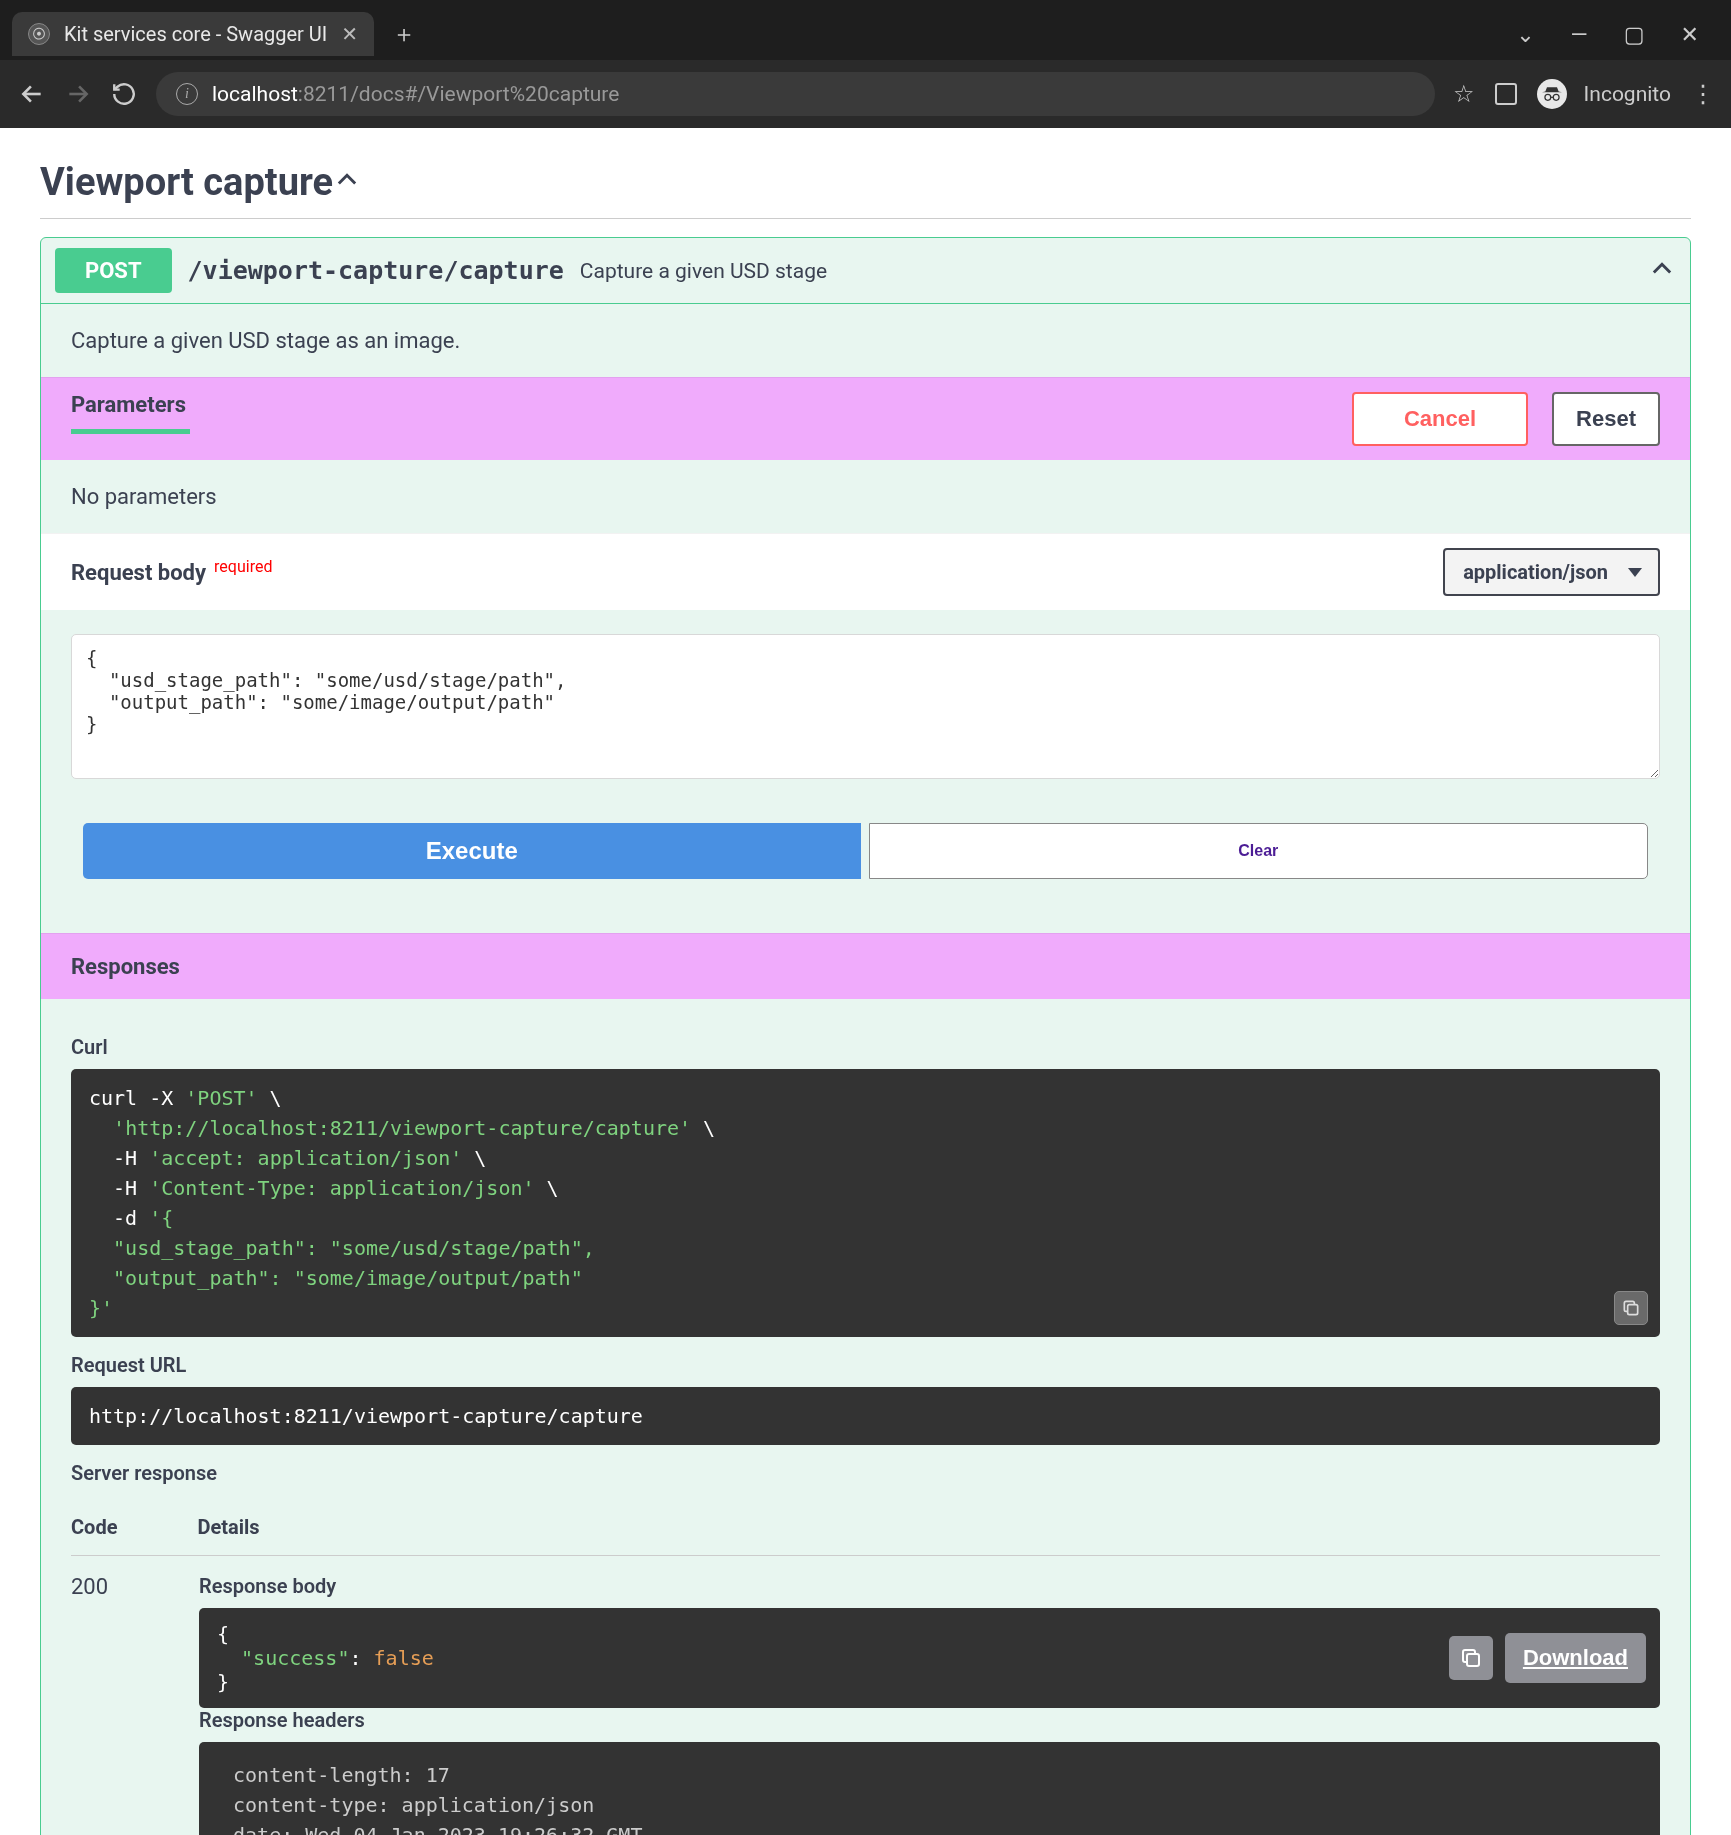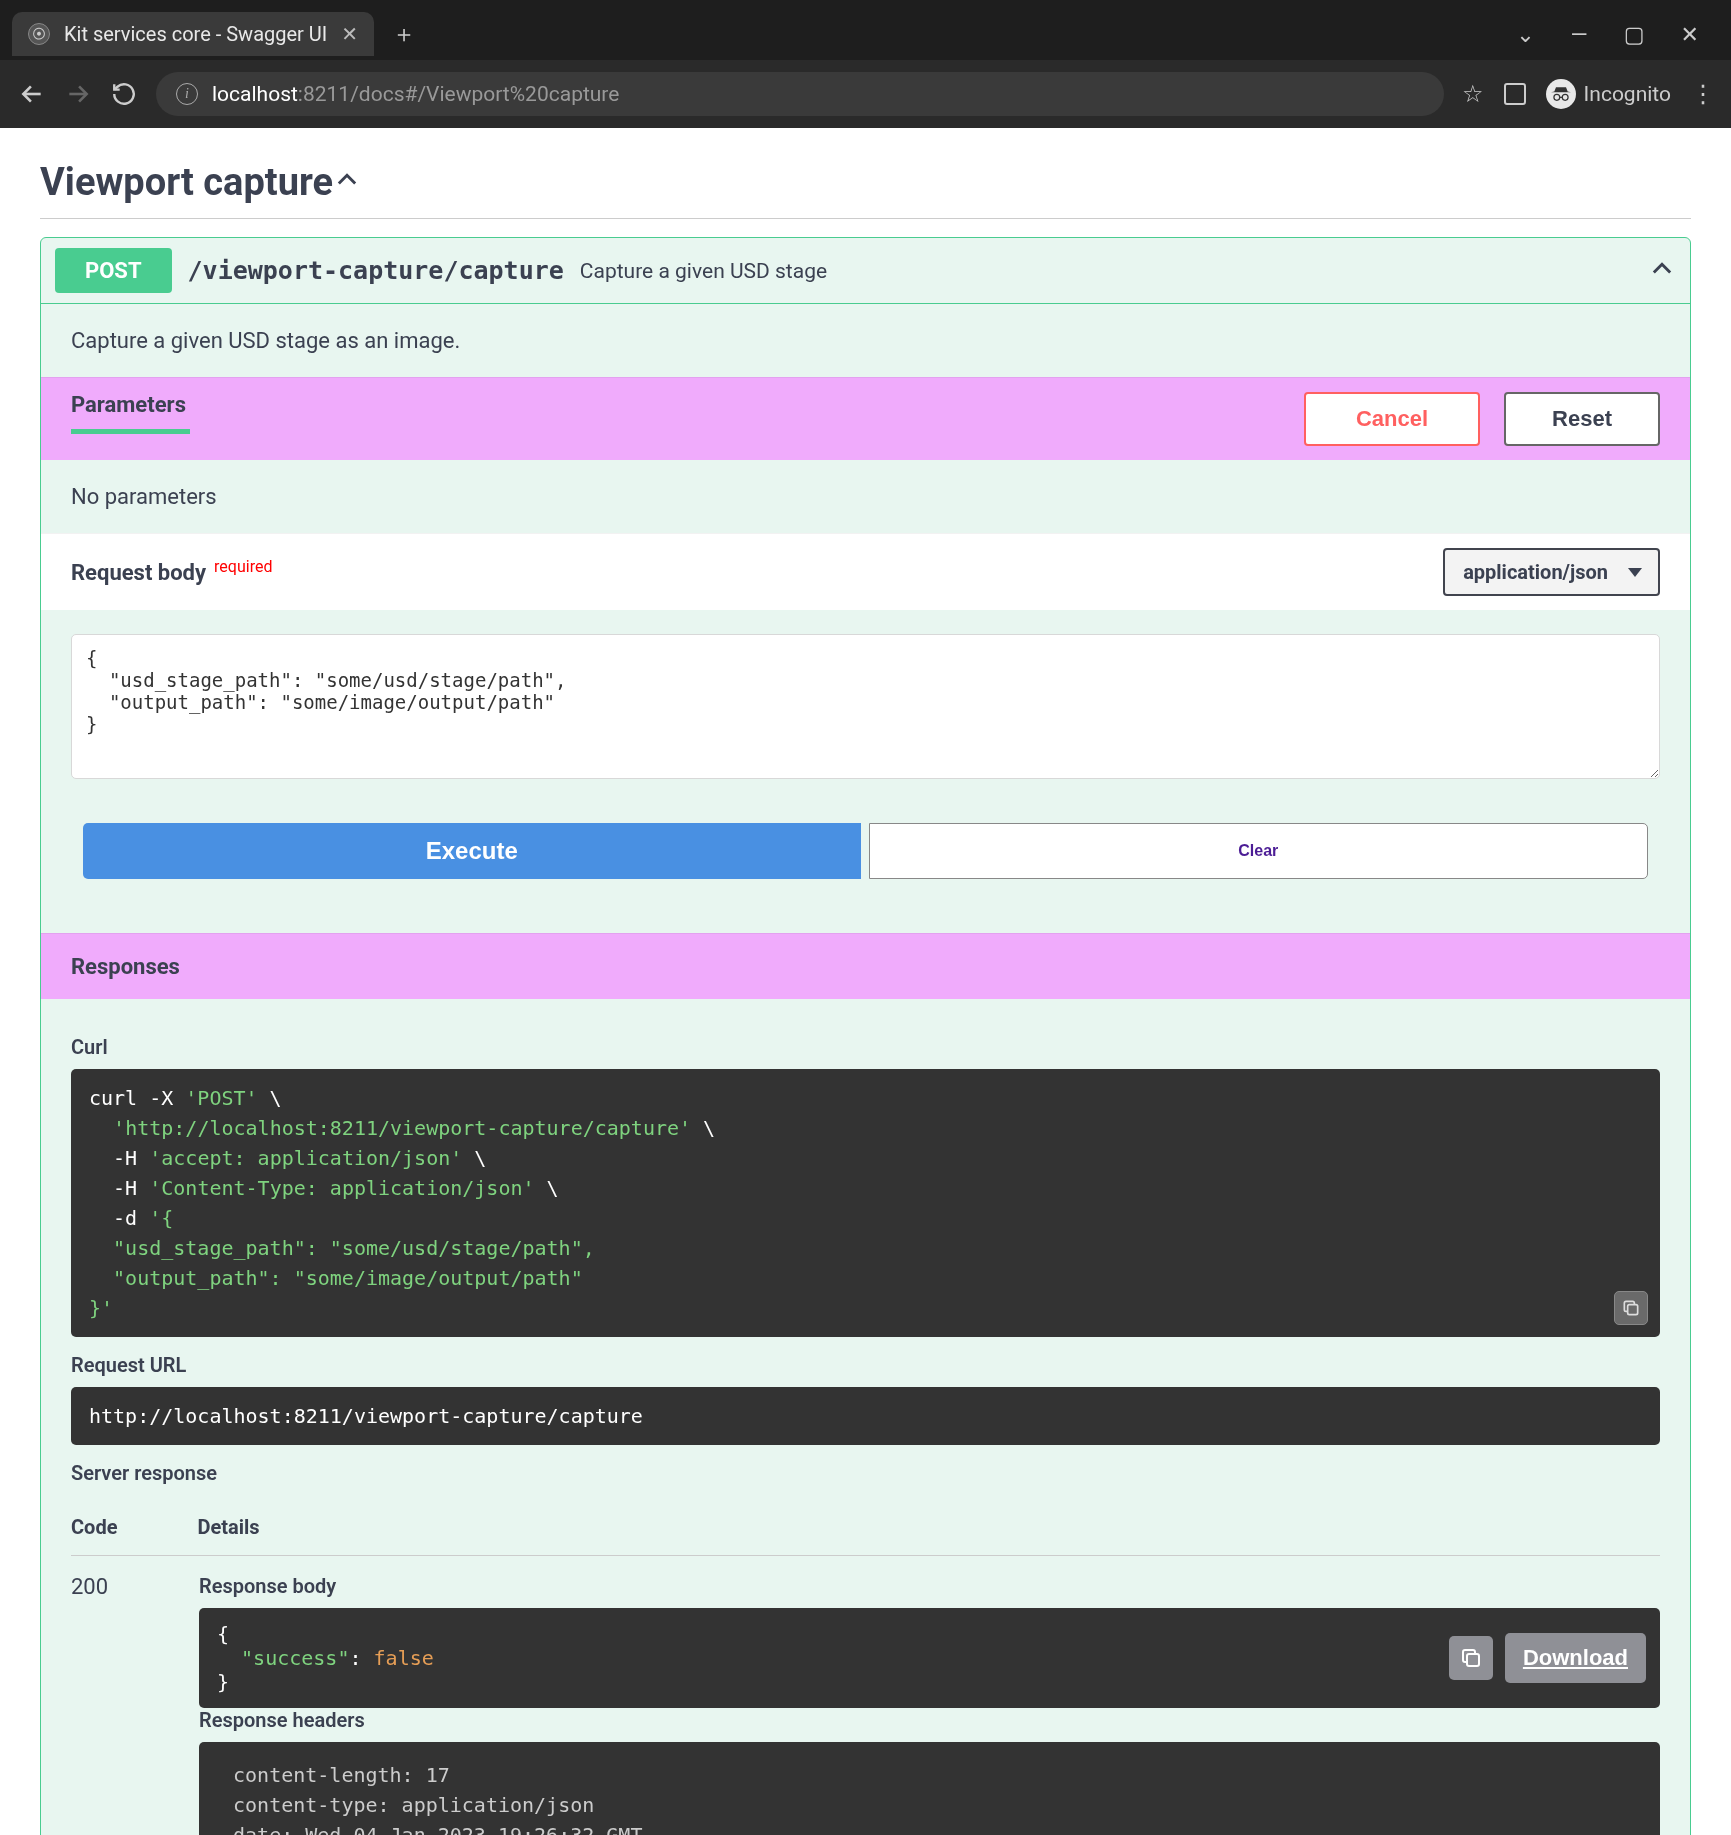--- a/index.html
+++ b/index.html
@@ -28,21 +28,21 @@
 .nav-btn { color: #ccc; cursor: pointer; width: 28px; text-align: center; display: flex; align-items: center; justify-content: center; }
 .nav-btn svg { width: 26px; height: 26px; }
 .nav-btn.disabled { color: #666; }
 .url-bar { flex: 1; background: #3a3a3a; border-radius: 24px; padding: 10px 20px; display: flex; align-items: center; gap: 14px; color: #ccc; font-size: 21px; }
 .url-bar .info-icon { width: 22px; height: 22px; border: 1.5px solid #aaa; border-radius: 50%; display: flex; align-items: center; justify-content: center; font-size: 14px; color: #aaa; font-family: serif; font-style: italic; }
 .url-bar .host { color: #fff; }
 .url-bar .path { color: #999; }
 .right-icons { display: flex; gap: 20px; align-items: center; color: #ccc; }
 .right-icons .star { font-size: 24px; }
 .right-icons .sq-icon { width: 22px; height: 22px; border: 2px solid #ccc; border-radius: 3px; }
-.incog-badge { display: flex; align-items: center; gap: 8px; font-size: 21px; }
+.incog-badge { display: flex; align-items: center; gap: 17px; font-size: 21px; }
 .incog-circle { width: 30px; height: 30px; background: #e8e8e8; border-radius: 50%; display: flex; align-items: center; justify-content: center; }
 .incog-circle svg { width: 20px; height: 14px; }
 .dots { font-size: 24px; letter-spacing: -2px; }
 
 .page-content { background: #fff; height: calc(1835px - 128px); padding: 18px 40px; overflow-y: scroll; }
 .page-content::-webkit-scrollbar { width: 22px; }
 .page-content::-webkit-scrollbar-track { background: #f0f0f0; }
 .page-content::-webkit-scrollbar-thumb { background: #c0c0c0; border-radius: 4px; }
 
 .tag-header { display: flex; align-items: center; border-bottom: 1px solid #ccc; padding: 14px 0; margin-bottom: 18px; }
@@ -67,21 +67,21 @@
 .op-desc { font-size: 21px; color: #3b4151; }
 .opblock-summary .chev { margin-left: auto; }
 
 .op-description { padding: 24px 30px; font-size: 22px; color: #3b4151; }
 
 .section-bar { background: #f0abfc; display: flex; align-items: flex-start; padding: 14px 30px; border-top: 1px solid rgba(0,0,0,0.05); }
 .section-bar h4 { font-size: 22px; font-weight: 700; color: #3b4151; }
 .tab-underline { position: relative; }
 .tab-underline::after { content: ""; position: absolute; left: 0; right: -4px; bottom: -17px; height: 5px; background: #49cc90; }
 .btn-cancel { margin-left: auto; background: #fff; border: 2px solid #ff6060; color: #ff6060; padding: 12px 50px; border-radius: 4px; font-weight: 700; font-size: 22px; cursor: pointer; }
-.btn-reset { background: #fff; border: 2px solid #666; color: #3b4151; padding: 12px 46px; border-radius: 4px; font-weight: 700; font-size: 22px; margin-left: 24px; cursor: pointer; }
+.btn-reset { background: #fff; border: 2px solid #666; color: #3b4151; padding: 12px 22px; border-radius: 4px; font-weight: 700; font-size: 22px; margin-left: 24px; cursor: pointer; }
 
 .no-params { padding: 24px 30px; font-size: 22px; color: #3b4151; }
 
 .rb-bar { background: #fff; display: flex; align-items: center; padding: 14px 30px; border-top: 1px solid rgba(0,0,0,0.05); }
 .rb-bar h4 { font-size: 22px; font-weight: 700; color: #3b4151; }
 .rb-bar .req-tag { color: #ff0000; font-size: 16px; margin-left: 8px; position: relative; top: -6px; }
 .ct-select { margin-left: auto; border: 2px solid #41444e; border-radius: 4px; padding: 10px 50px 10px 18px; font-size: 20px; font-weight: 700; color: #3b4151; background: #f3f3f3; cursor: pointer; position: relative; display: flex; align-items: center; }
 .ct-select::after { content: ""; border-left: 7px solid transparent; border-right: 7px solid transparent; border-top: 9px solid #3b4151; position: absolute; right: 16px; }
 
 .body-box { padding: 24px 30px 0 30px; }

